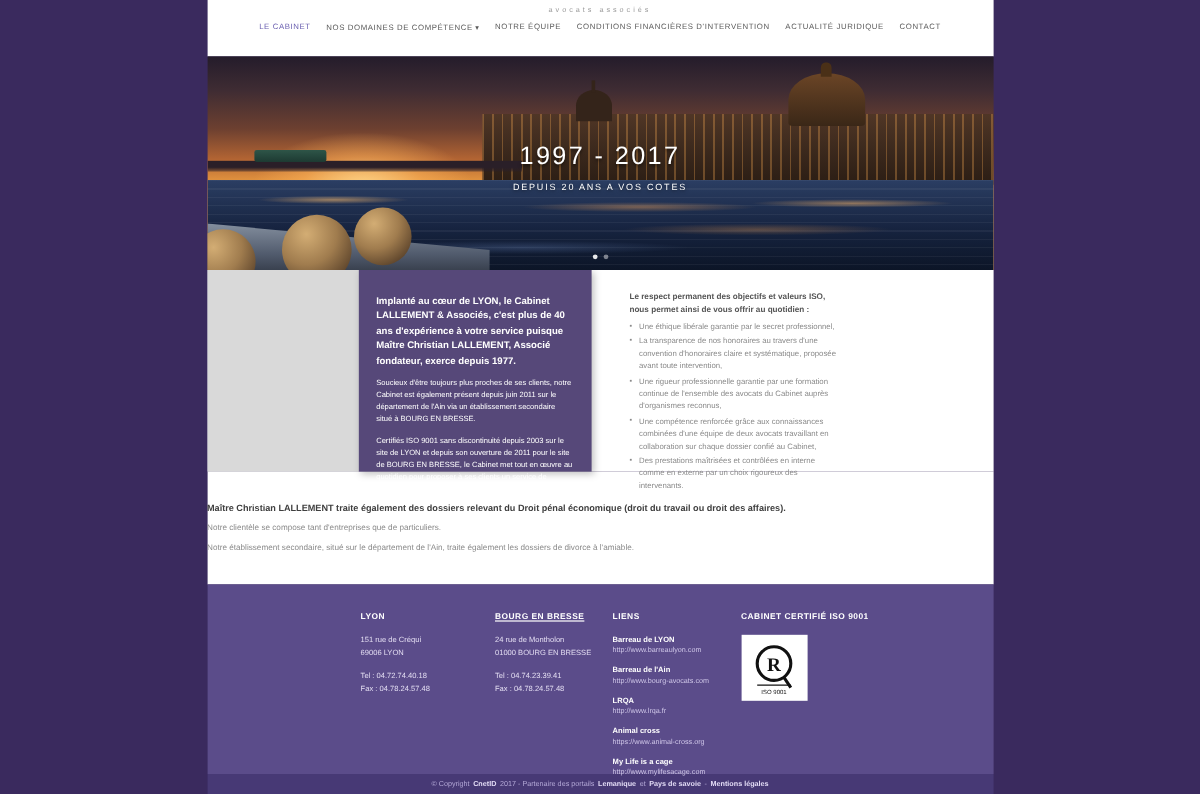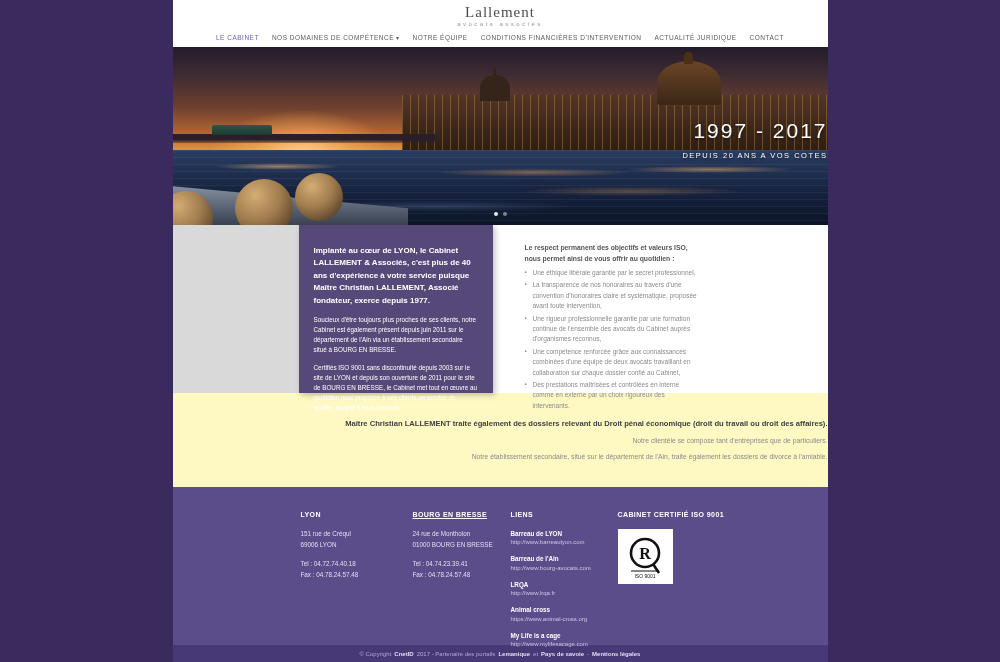--- a/index.html
+++ b/index.html
@@ -36,41 +36,41 @@
       radial-gradient(ellipse 140px 6px at 55% 30%, rgba(255,170,90,.4), rgba(0,0,0,0) 70%),
       radial-gradient(ellipse 120px 5px at 82% 26%, rgba(255,185,105,.5), rgba(0,0,0,0) 70%),
       radial-gradient(ellipse 160px 7px at 70% 55%, rgba(245,160,80,.3), rgba(0,0,0,0) 70%),
       radial-gradient(ellipse 200px 8px at 40% 75%, rgba(120,150,210,.25), rgba(0,0,0,0) 70%),
       repeating-linear-gradient(180deg, rgba(255,255,255,.05) 0 1px, rgba(0,0,0,0) 1px 7px); }
   .quay { position:absolute; left:0; bottom:0; width:36%; height:44px; background:linear-gradient(180deg,#8e99a8,#515b6d 70%,#39414f); clip-path:polygon(0 12%, 100% 62%, 100% 100%, 0 100%); }
   .sphere { position:absolute; border-radius:50%; background:radial-gradient(circle at 35% 28%, #d3ad74 0%, #a07c4e 45%, #5e452c 80%, #3c2c1c 100%); }
   .sphere.s1 { left:-14px; bottom:-20px; width:54px; height:54px; }
   .sphere.s2 { left:62px; bottom:-12px; width:58px; height:58px; }
   .sphere.s3 { left:122px; bottom:4px; width:48px; height:48px; }
-  .hero-text { position:absolute; left:0; right:0; top:72px; text-align:right; color:#fff; text-shadow:0 1px 3px rgba(0,0,0,.6); }
+  .hero-text { position:absolute; left:0; right:0; top:72px; text-align:center; color:#fff; text-shadow:0 1px 3px rgba(0,0,0,.6); }
   .hero-title { font-size:21px; font-weight:normal; letter-spacing:2px; }
   .hero-sub { font-size:7.5px; letter-spacing:1.5px; margin-top:8px; }
   .dots { position:absolute; left:0; right:0; bottom:9px; display:flex; justify-content:center; gap:5px; }
   .dot { width:4px; height:4px; border-radius:50%; background:rgba(255,255,255,.9); cursor:pointer; }
   .dot.inactive { background:rgba(255,255,255,.45); }
 
   
   .intro { display:flex; background:#ffffff; height:168px; }
   .gray-strip { width:126px; background:#d9d9d9; }
   .purple-box { width:194px; background:#564879; color:#ffffff; padding:20px 15px 18px 15px; box-shadow:2px 2px 6px rgba(0,0,0,.25); }
   .purple-lead { font-size:8px; line-height:1.55; font-weight:bold; }
   .purple-para { font-size:6.3px; line-height:1.6; margin-top:8px; }
   .iso-col { flex:1; padding:18px 128px 0 32px; }
   .iso-heading { font-size:6.8px; line-height:1.55; font-weight:bold; color:#555; }
   .iso-list { list-style:none; margin-top:4px; }
   .iso-list li { font-size:6.5px; line-height:1.6; color:#8a8a8a; padding-left:8px; position:relative; margin-top:2px; }
   .iso-list li:before { content:"▪"; position:absolute; left:0; top:0; color:#8a8a8a; font-size:6px; }
 
   
-  .mid { background:#fef9c3; height:94px; text-align:right; padding-top:26px; }
+  .mid { background:#ffffff; height:94px; text-align:left; padding-top:26px; }
   .mid-bold { font-size:7.6px; font-weight:bold; color:#3f3f3f; }
   .mid-line { font-size:6.8px; color:#8a8a8a; margin-top:9px; }
 
   
   .footer { background:#5b4c8a; height:158px; display:flex; padding:24px 0 0 128px; color:#fff; }
   .fcol { margin-right:0; }
   .fcol.lyon { width:112px; }
   .fcol.bourg { width:98px; }
   .fcol.liens { width:107px; }
   .fcol.iso { width:120px; }
@@ -90,21 +90,20 @@
   .bbar .link { color:#e2dbf5; font-weight:bold; cursor:pointer; }
 </style>
 </head>
 <body>
 
 <div class="page">
   <div class="content">
 
     <div class="header">
       <div>
-        <div class="logo-title">Lallement</div>
         <div class="logo-sub">avocats associés</div>
       </div>
       <div class="nav">
         <div class="nav-item active">LE CABINET</div>
         <div class="nav-item"><span>NOS DOMAINES DE COMPÉTENCE</span><span class="chev">▾</span></div>
         <div class="nav-item">NOTRE ÉQUIPE</div>
         <div class="nav-item">CONDITIONS FINANCIÈRES D'INTERVENTION</div>
         <div class="nav-item">ACTUALITÉ JURIDIQUE</div>
         <div class="nav-item">CONTACT</div>
       </div>

